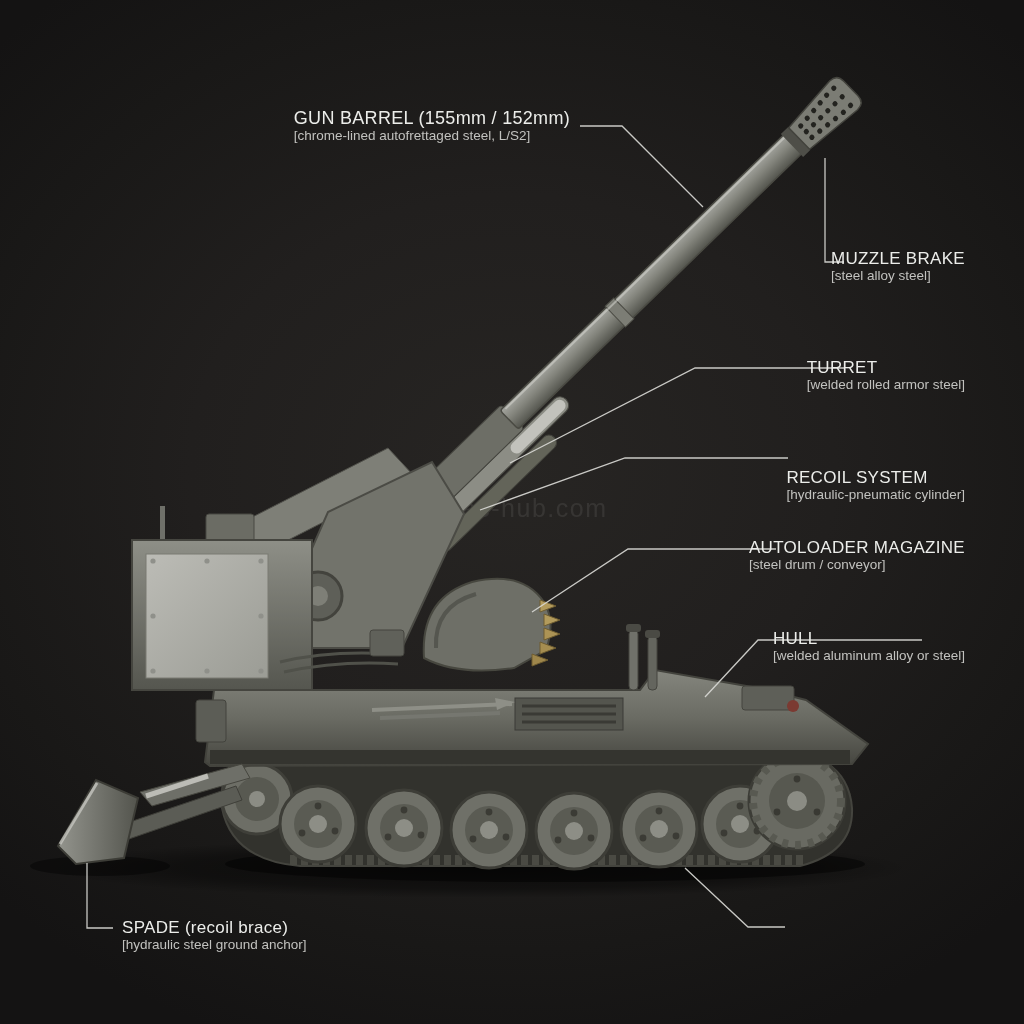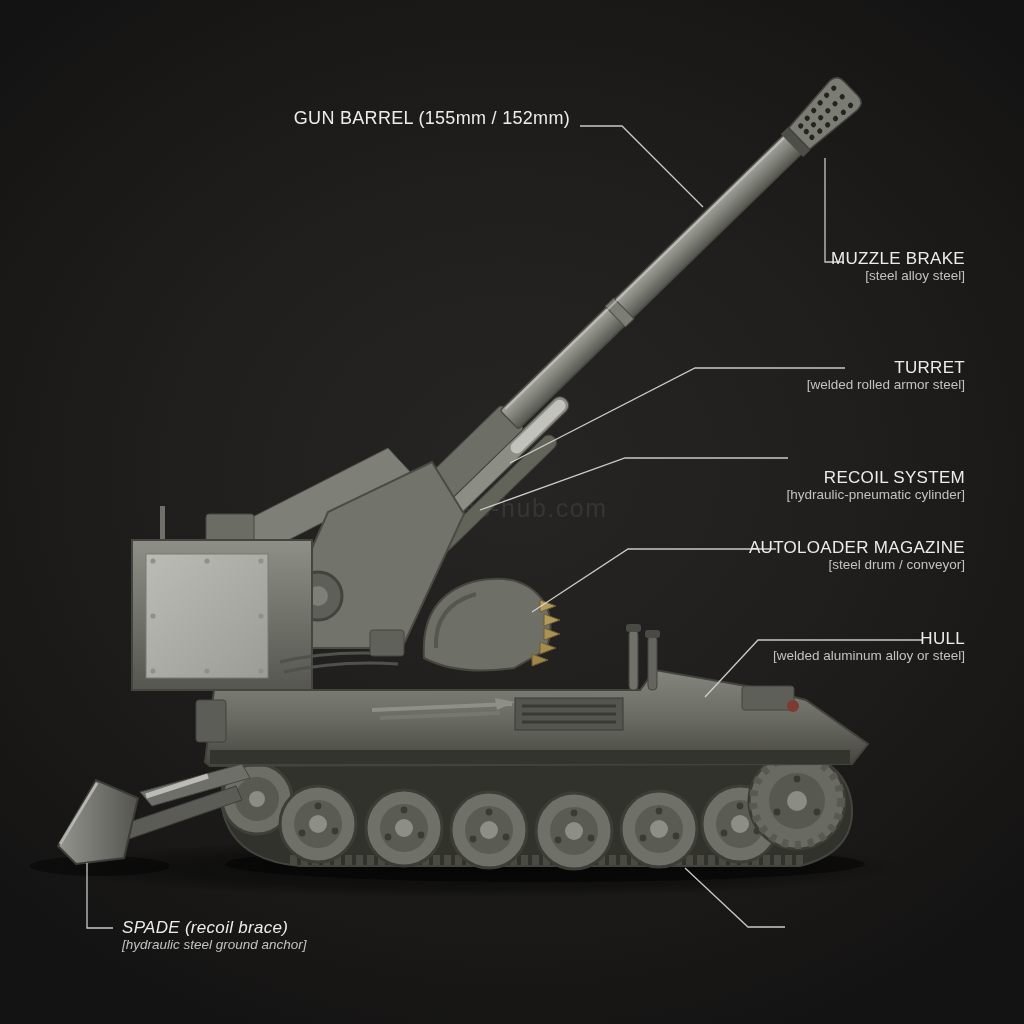--- a/index.html
+++ b/index.html
@@ -5,22 +5,22 @@
   html,body{margin:0;padding:0;background:#111;}
   .stage{
     position:relative;width:1024px;height:1024px;overflow:hidden;
     background:radial-gradient(ellipse 70% 60% at 50% 46%, #272523 0%, #211f1e 45%, #191817 78%, #141313 100%);
     font-family:"Liberation Sans", sans-serif;
   }
   svg{position:absolute;left:0;top:0;}
   .label{position:absolute;color:#e9e9e6;}
   .label .t{font-size:17px;letter-spacing:.3px;color:#ecedea;line-height:19px;white-space:nowrap;}
   .label .s{font-size:13.5px;color:#c2c2bf;line-height:16px;white-space:nowrap;}
-  .ralign{text-align:right;}
-  .lalign{text-align:left;font-style:italic;}
+  .ralign{}
+  .lalign{text-align:left;}
   .lbl-gun{right:454px;top:109px;}
   .lbl-gun .t{font-size:18px;}
   .lbl-muzzle{right:59px;top:249px;margin-left:15px;}
   .lbl-turret{right:59px;top:358px;}
   .lbl-recoil{right:59px;top:468px;}
   .lbl-autoloader{right:59px;top:538px;}
   .lbl-hull{right:59px;top:629px;}
   .lbl-spade{left:122px;top:918px;}
   .lbl-track{left:791px;top:918px;}
 </style>
@@ -256,20 +256,21 @@
       <polyline points="788,458 625,458 480,510"></polyline>
       <polyline points="776,549 628,549 532,612"></polyline>
       <polyline points="922,640 758,640 705,697"></polyline>
       <polyline points="113,928 87,928 87,863"></polyline>
       <polyline points="785,927 748,927 685,868"></polyline>
     </g>
   </svg>
 
   <div class="label ralign lbl-gun">
     <div class="t">GUN BARREL (155mm / 152mm)</div>
+    <div class="s">[chrome-lined autofrettaged steel, L/S2]</div>
   </div>
   <div class="label ralign lbl-muzzle">
     <div class="t">MUZZLE BRAKE</div>
     <div class="s">[steel alloy steel]</div>
   </div>
   <div class="label ralign lbl-turret">
     <div class="t">TURRET</div>
     <div class="s">[welded rolled armor steel]</div>
   </div>
   <div class="label ralign lbl-recoil">

